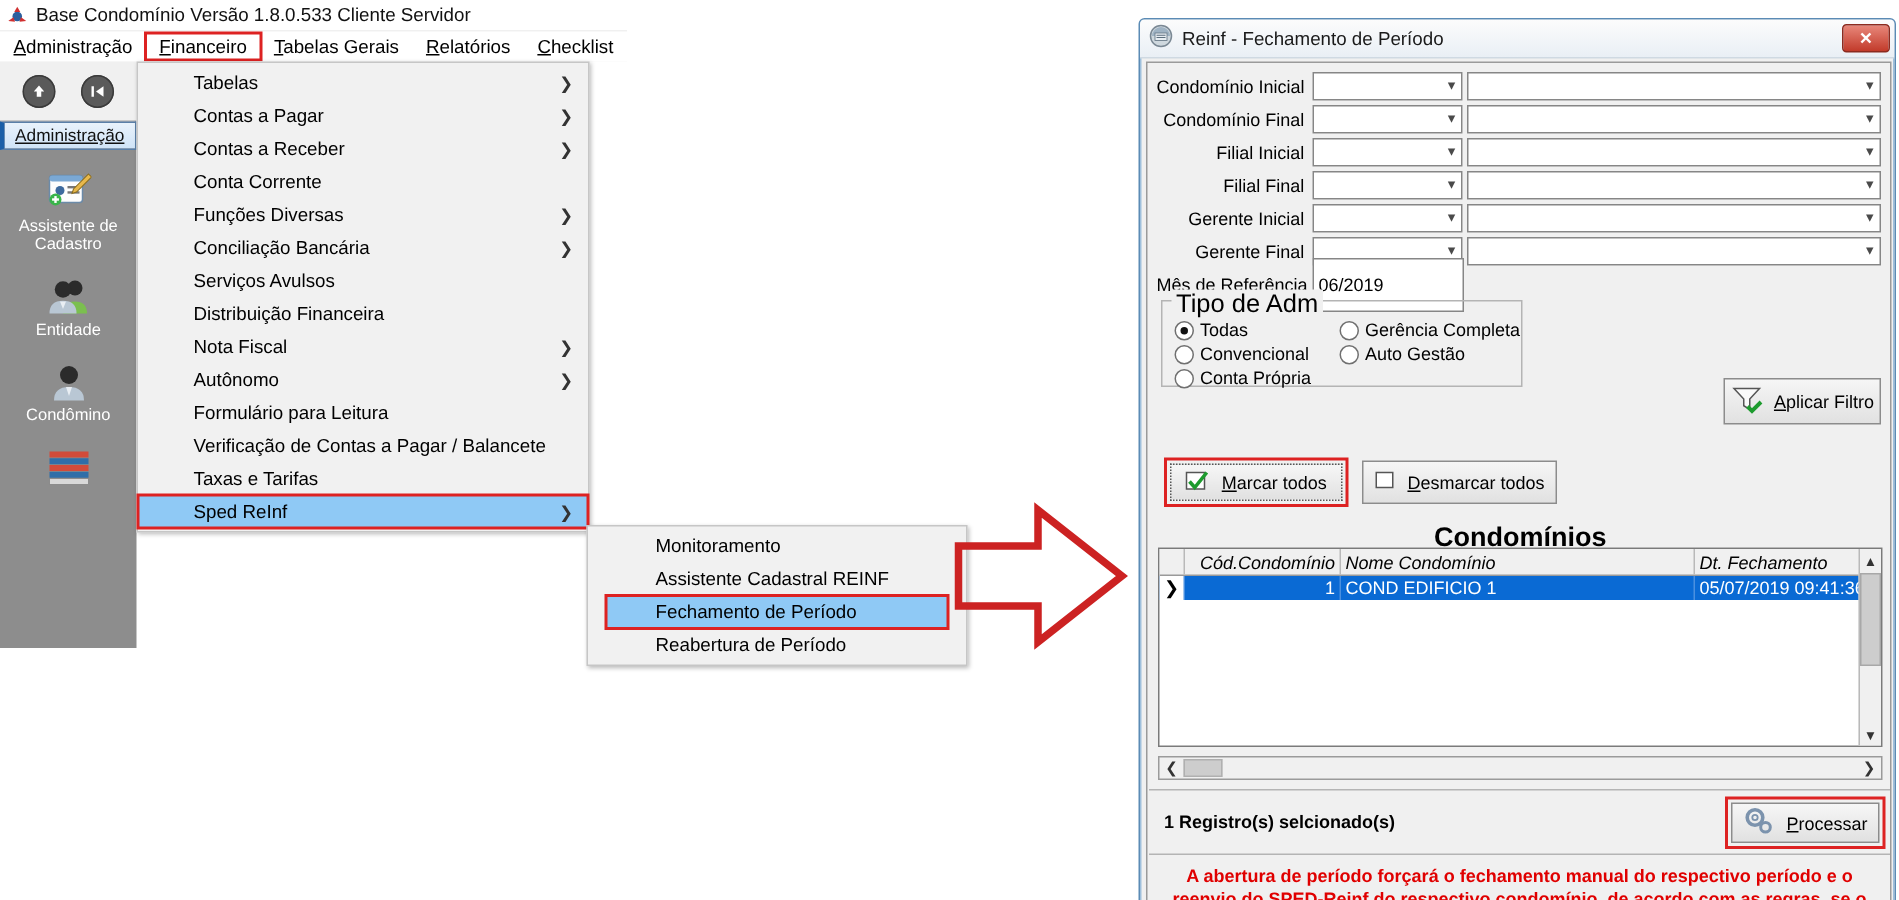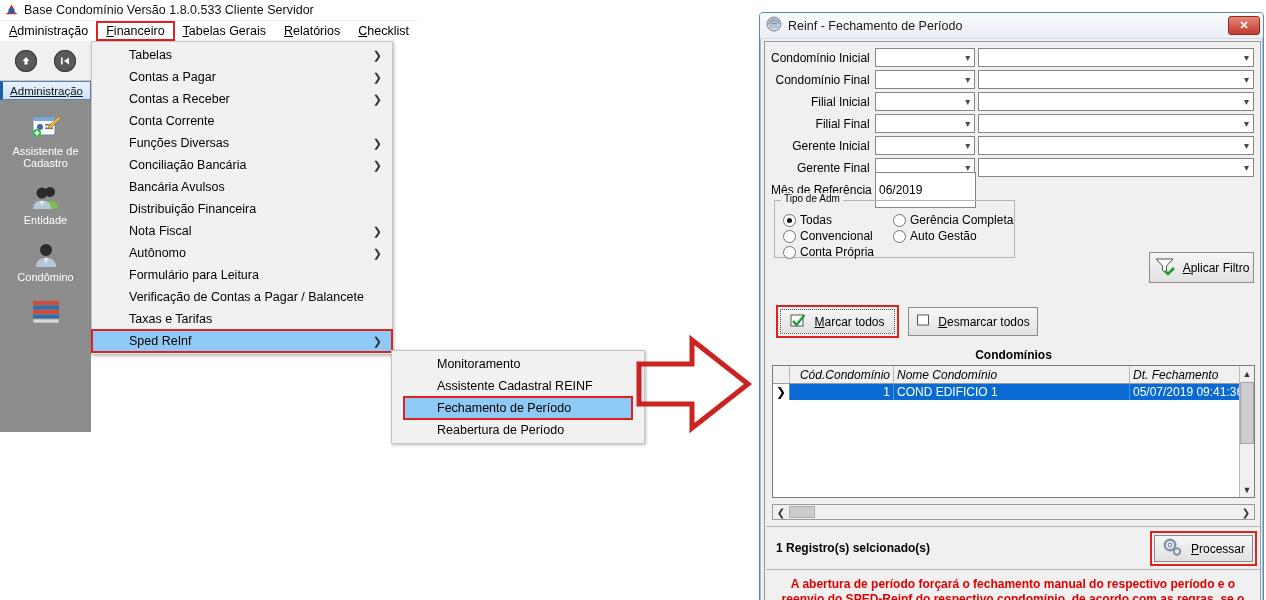--- a/index.html
+++ b/index.html
@@ -125,21 +125,21 @@
   .txtfield{
     width:101px;height:36px;border:1px solid #868686;background:#fff;
     font-size:12px;display:flex;align-items:center;padding-left:3px;box-sizing:border-box;
   }
   
   #tipo-adm{
     position:absolute;left:9px;top:158px;width:241px;height:58px;
     border:1px solid #b4b4b4;box-sizing:border-box;
   }
   #tipo-adm .legend{
-    position:absolute;left:6px;top:-8px;background:#f0f0f0;padding:0 3px;font-size:10px;
+    position:absolute;left:6px;top:-8px;background:#f0f0f0;padding:0 3px;font-size:17px;
   }
   .radio{
     position:absolute;display:flex;align-items:center;font-size:12px;white-space:nowrap;
   }
   .radio .rb{
     width:11px;height:11px;border-radius:50%;border:1px solid #707070;background:#fff;
     margin-right:4px;display:flex;align-items:center;justify-content:center;flex:none;
   }
   .radio .rb.on::after{content:"";width:5px;height:5px;border-radius:50%;background:#111;}
   
@@ -150,21 +150,21 @@
   }
   .btn u{text-decoration:underline;}
   #btn-aplicar{position:absolute;left:384px;top:210px;width:105px;height:31px;}
   #btn-marcar-wrap{position:absolute;left:11px;top:263px;width:123px;height:33px;
     border:2px solid #d22;box-sizing:border-box;padding:2px;}
   #btn-marcar{width:100%;height:100%;border:1px dotted #555;}
   #btn-desmarcar{position:absolute;left:143px;top:265px;width:130px;height:29px;}
   
   #grid-title{
     position:absolute;left:1px;top:306px;width:495px;text-align:center;
-    font-size:12px;font-weight:bold;color:#000;
+    font-size:18px;font-weight:bold;color:#000;
   }
   #grid{
     position:absolute;left:7px;top:323px;width:483px;height:133px;
     border:1px solid #7a7a7a;background:#fff;box-sizing:border-box;overflow:hidden;
   }
   #grid-head{display:flex;height:17px;background:#f0f0f0;border-bottom:1px solid #9a9a9a;}
   #grid-head .gh{
     font-size:12px;padding:0 3px;border-right:1px solid #b9b9b9;
     display:flex;align-items:center;box-sizing:border-box;white-space:nowrap;overflow:hidden;font-style:italic;
   }
@@ -334,21 +334,21 @@
     </div>
   <div class="mi">
       <span>Funções Diversas</span>
       <span class="arrow">❯</span>
     </div>
   <div class="mi">
       <span>Conciliação Bancária</span>
       <span class="arrow">❯</span>
     </div>
   <div class="mi">
-      <span>Bancária Avulsos</span>
+      <span>Serviços Avulsos</span>
     </div>
   <div class="mi">
       <span>Distribuição Financeira</span>
     </div>
   <div class="mi">
       <span>Nota Fiscal</span>
       <span class="arrow">❯</span>
     </div>
   <div class="mi">
       <span>Autônomo</span>

